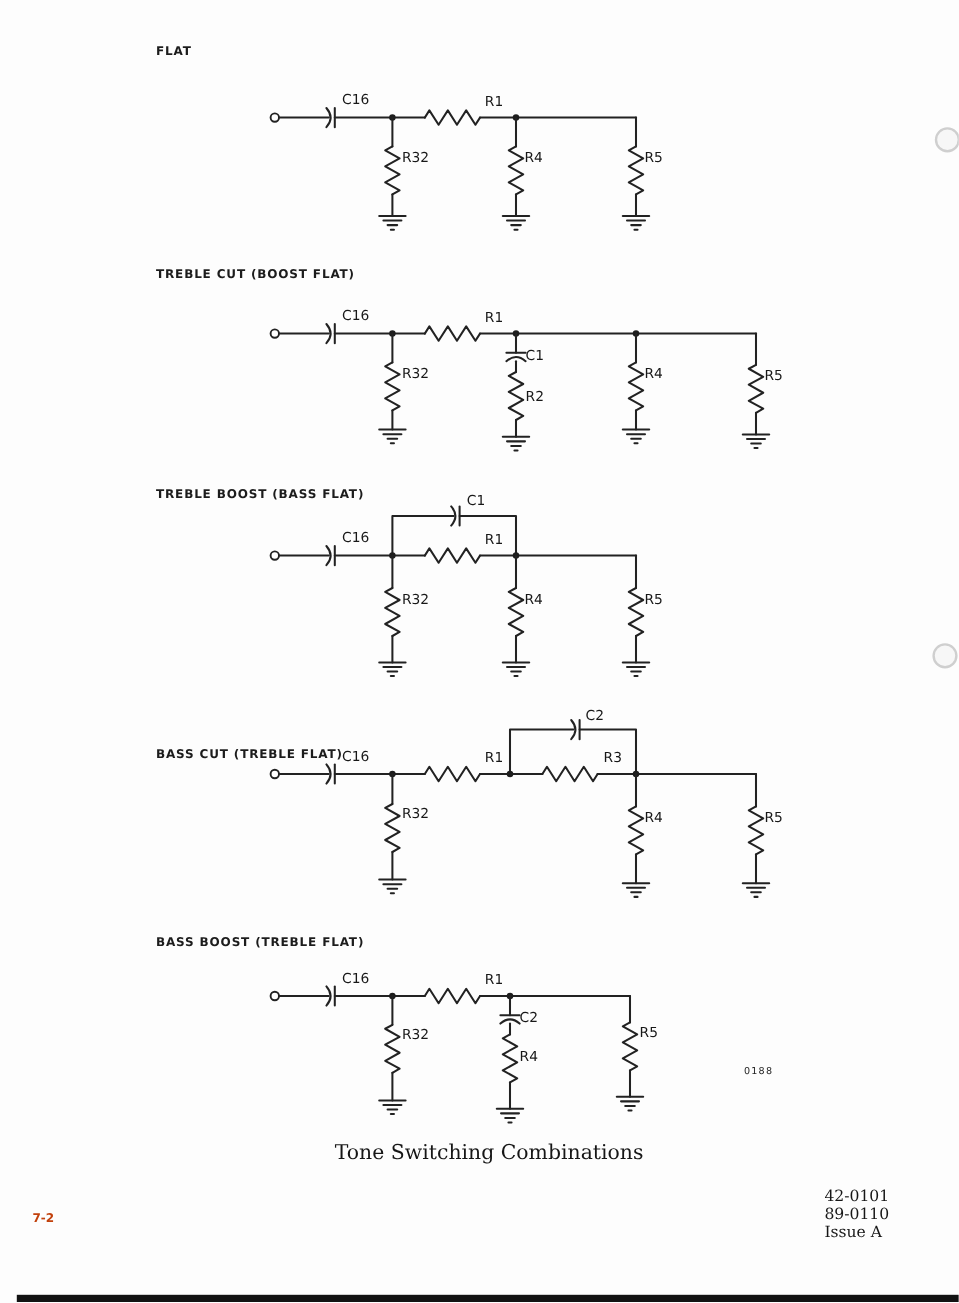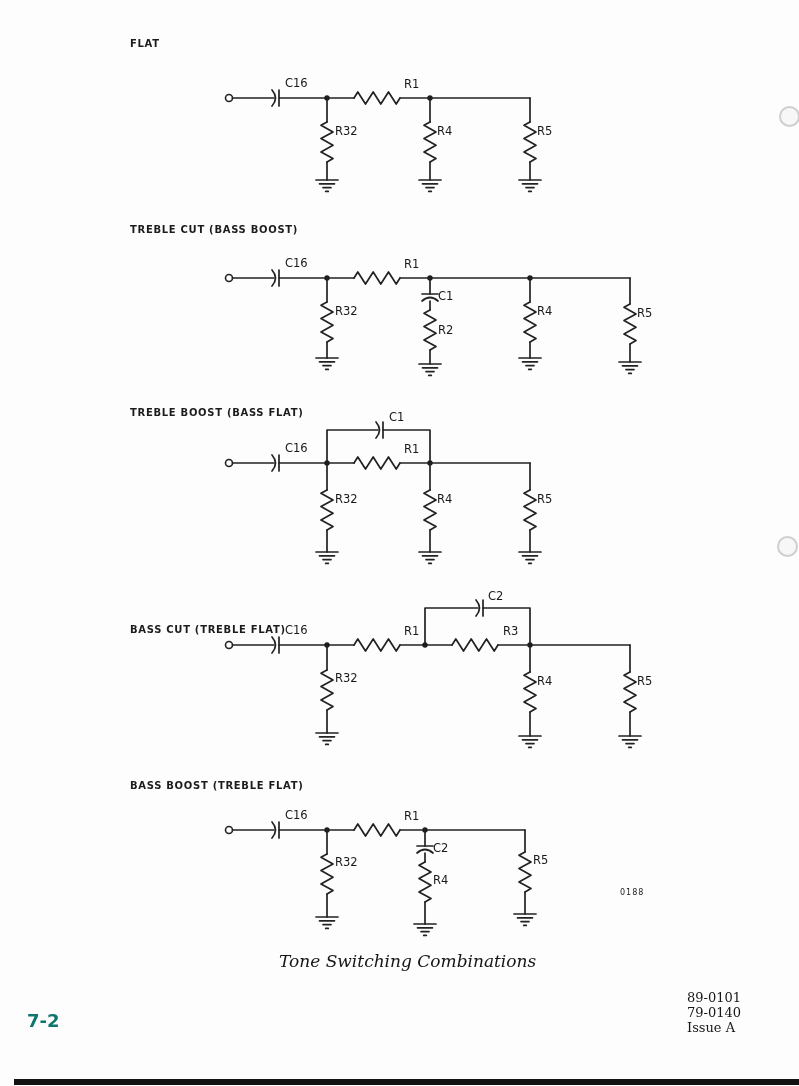--- a/index.html
+++ b/index.html
@@ -15,30 +15,30 @@
     font-size:10px; font-weight:bold; letter-spacing:0.7px;
     color:#1c1c1c; white-space:nowrap;
   }
   .circuit-svg { position:absolute; overflow:visible; }
   .wire { stroke:#222; stroke-width:1.7; fill:none; stroke-linecap:round; stroke-linejoin:round; }
   .lbl  { font-family:"DejaVu Sans", sans-serif; font-size:11.5px; fill:#181818; }
   .dotc { fill:#1d1d1d; stroke:none; }
   .termc{ fill:#ffffff; stroke:#222; stroke-width:1.6; }
   .caption {
     position:absolute; left:279px; top:951px;
-    font-family:"DejaVu Serif", serif; font-style:italic;
+    font-family:"DejaVu Serif", serif; 
     font-size:17px; color:#161616; white-space:nowrap;text-align:right;
   }
   .figure-code {
     position:absolute; left:620px; top:888px;
     font-size:8px; font-weight:normal; letter-spacing:1px; color:#222;
   }
   .page-number {
     position:absolute; left:27px; top:1010px;
-    font-size:18px; font-weight:bold; color:#0f766e;
+    font-size:10px; font-weight:bold; color:#c2410c;
   }
   .doc-block {
     position:absolute; left:687px; top:990px;
     font-family:"DejaVu Serif", serif; font-size:13px; line-height:15px;
     color:#161616; white-space:nowrap;
   }
   .scan-bar {
     position:absolute; left:14px; top:1079px; width:785px; height:6px;
     background:#121212;
   }
@@ -108,21 +108,21 @@
     <use href="#res-v" x="315" y="60"></use>
     <path class="wire" d="M315 100 V118"></path>
     <use href="#gnd" x="315" y="118"></use>
     <text class="lbl" x="70" y="25">C16</text>
     <text class="lbl" x="189" y="26">R1</text>
     <text class="lbl" x="120" y="73">R32</text>
     <text class="lbl" x="222" y="73">R4</text>
     <text class="lbl" x="322" y="73">R5</text>
   </svg>
 
-  <div class="section-title" style="left:130px; top:224px">TREBLE CUT (BASS BOOST)</div>
+  <div class="section-title" style="left:130px; top:224px">TREBLE CUT (BOOST FLAT)</div>
 
   <svg class="circuit-svg" style="left:215px; top:242px" width="450" height="170">
     <use href="#term" x="14" y="36"></use>
     <path class="wire" d="M17.5 36 H59"></path>
     <use href="#cap-h" x="64" y="36"></use>
     <path class="wire" d="M64 36 H139"></path>
     <use href="#res-h" x="139" y="36"></use>
     <path class="wire" d="M185 36 H415"></path>
     <use href="#dot" x="112" y="36"></use>
     <use href="#dot" x="215" y="36"></use>
@@ -259,22 +259,22 @@
     <text class="lbl" x="318" y="92">R5</text>
   </svg>
 
   <div class="figure-code">0188</div>
 
   <div class="caption">Tone Switching Combinations</div>
 
   <div class="page-number">7-2</div>
 
   <div class="doc-block">
-    <div>89-0101</div>
-    <div>79-0140</div>
+    <div>42-0101</div>
+    <div>89-0110</div>
     <div>Issue A</div>
   </div>
 
   <div class="hole-punch hp1"></div>
   <div class="hole-punch hp2"></div>
   <div class="scan-bar"></div>
 
 </div>
 
 </body></html>

